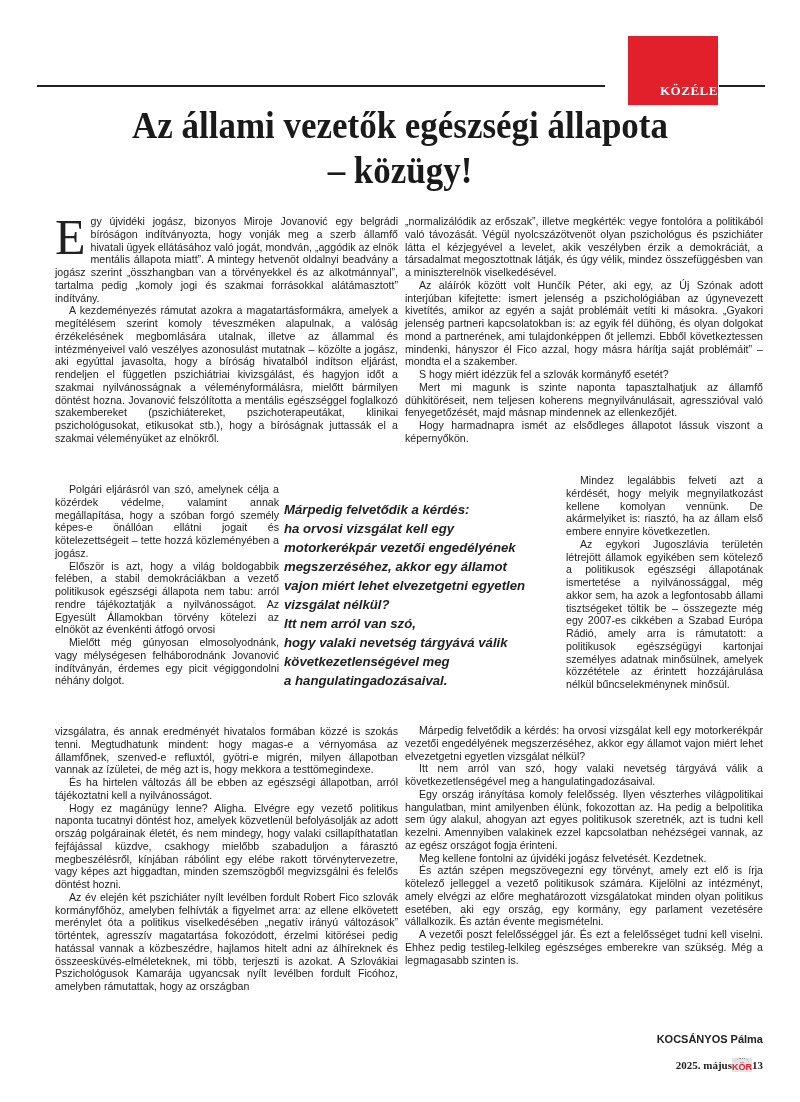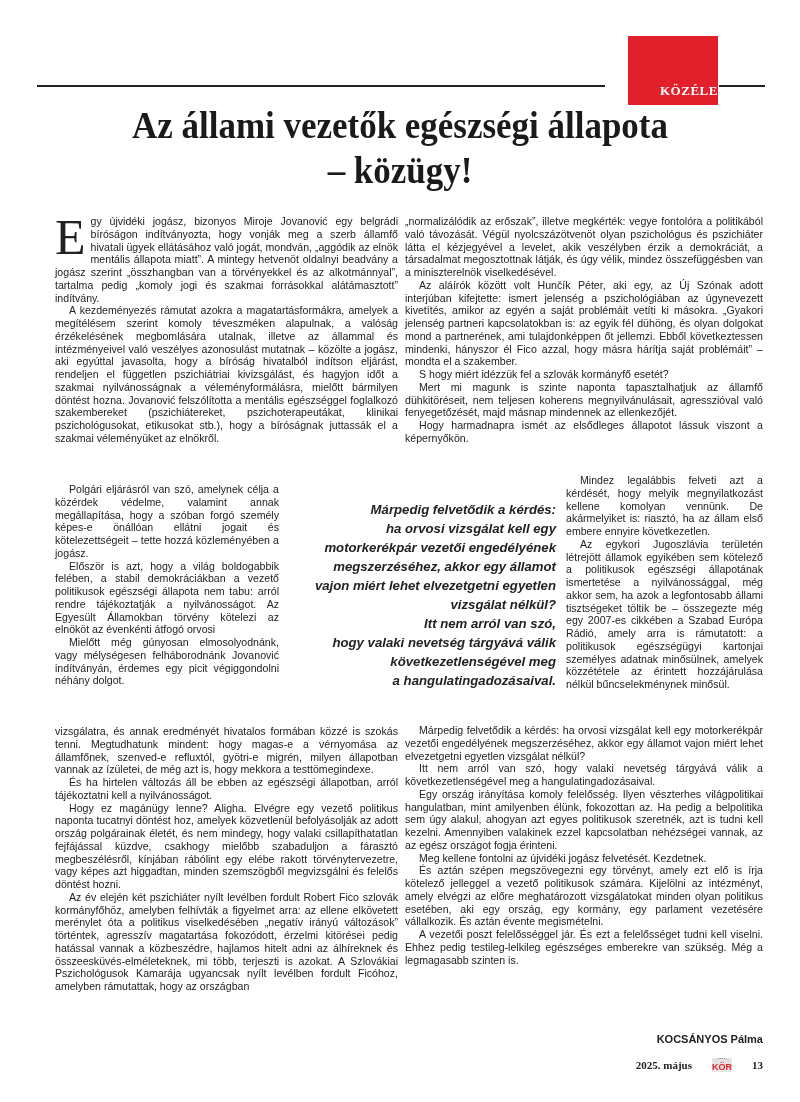--- a/index.html
+++ b/index.html
@@ -12,24 +12,24 @@
   .col { position:absolute; font-size:10.6px; line-height:12.75px; text-align:justify; color:#222; }
   .col p { margin:0; text-indent:14px; }
   .col p.noind { text-indent:0; }
   .colL1 { left:55px; top:215px; width:343px; }
   .colL2 { left:55px; top:474px; width:224px;margin-top:9px; }
   .colL3 { left:55px; top:725px; width:343px; }
   .colR1 { left:405px; top:215px; width:358px; }
   .colR2 { left:566px; top:474px; width:197px; }
   .colR3 { left:405px; top:724px; width:358px; }
   .dropcap { float:left; font-family:"Liberation Serif", serif; font-size:50px; line-height:40px; margin:2px 5px 0 0; color:#222; }
-  .quote { position:absolute; left:284px; top:500px; width:272px; text-align:right; font-style:italic; font-weight:bold; font-size:13.2px; line-height:19px; color:#222; }
+  .quote { position:absolute; left:284px; top:500px; width:272px; text-align:left; font-style:italic; font-weight:bold; font-size:13.2px; line-height:19px; color:#222; }
   .quote div { white-space:nowrap; }
   .byline { position:absolute; right:37px; top:1033px; font-weight:bold; font-size:11px; color:#222; }
-  .footer { position:absolute; right:37px; top:1058px; font-family:"Liberation Serif", serif; font-weight:bold; font-size:11px; color:#222; display:flex; align-items:center; gap:20px; }
+  .footer { position:absolute; right:37px; top:1058px; font-family:"Liberation Serif", serif; font-weight:bold; font-size:11px; color:#222; display:flex; align-items:center; gap:0; }
   .logo { display:inline-block; background:#e5e5e5; color:#e2202b; font-family:"Liberation Sans", sans-serif; font-weight:bold; font-size:9px; position:relative; padding-top:4px; }
   .logo::before { content:""; position:absolute; top:0; left:3px; width:14px; height:4px; border-top:1px dotted #888; border-radius:6px 6px 0 0; }
 </style>
 </head>
 <body>
 
 <div class="rule"></div>
 <div class="rule2"></div>
 <div class="section-tag">
   <span>KÖZÉLET</span>

